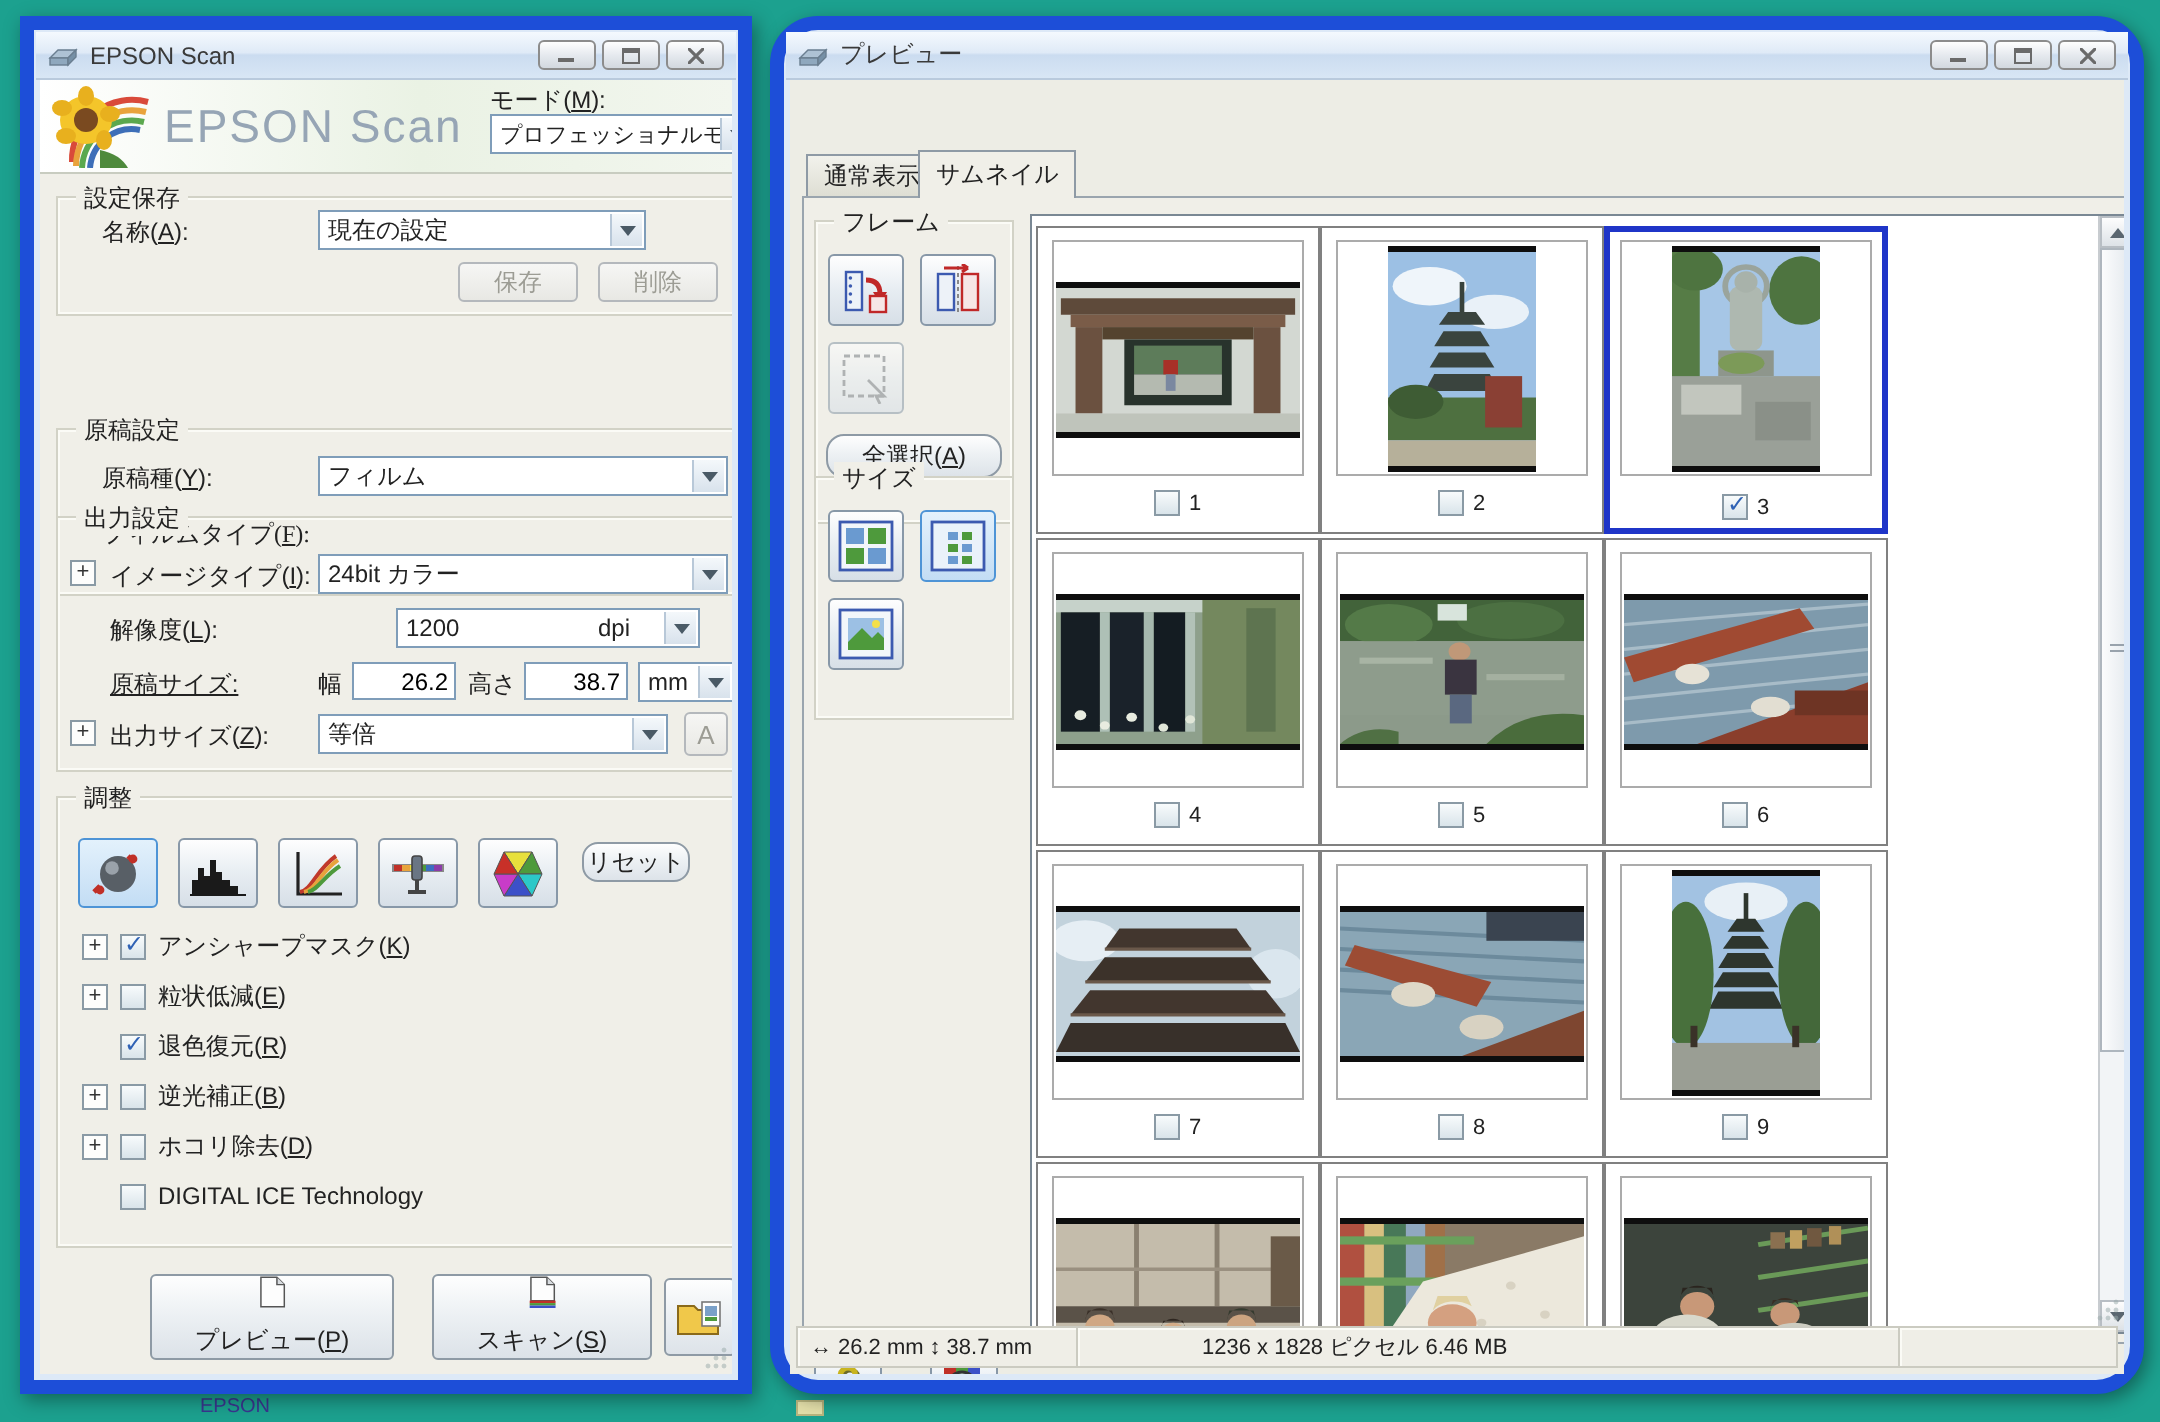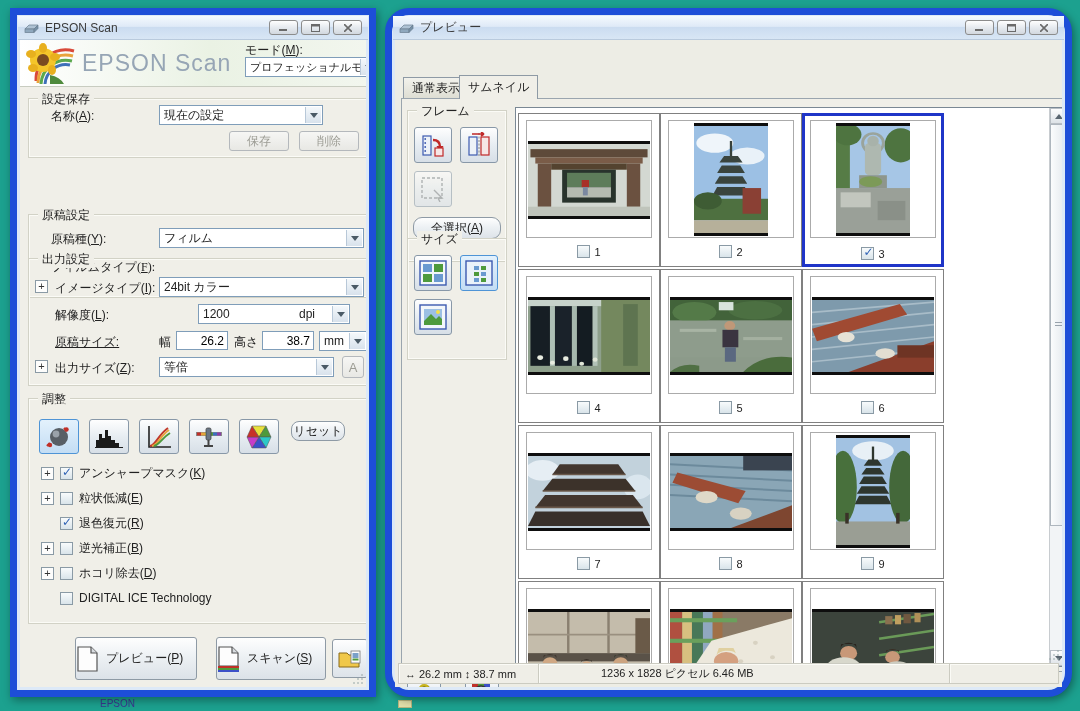--- a/index.html
+++ b/index.html
@@ -64,21 +64,21 @@
   #scanwin { left:10px; top:8px; width:366px; height:689px; }
   #scan-header { position:absolute; left:0; right:0; top:0; height:47px;
                  background:linear-gradient(90deg,#FFFFFF,#EAF2E4 55%,#F2F6EE); border-bottom:1px solid #C8CCC0; }
   #epson-logo-text { position:absolute; left:62px; top:10px; font-size:23px; color:#96A5B5; letter-spacing:1px; }
   #mode-label { position:absolute; left:225px; top:2px; }
   #mode-combo { left:225px; top:17px; width:133px; font-size:11px; }
   .adj-row { position:absolute; left:12px; display:flex; align-items:center; gap:6px; height:16px; }
   .adj-row .lbl { font-size:12px; white-space:nowrap; }
   .bigbtn { position:absolute; height:43px; border:1px solid #8E9AA5; border-radius:3px;
             background:linear-gradient(#FEFEFE,#EDF1F4 45%,#DCE2E8);
-            display:flex; align-items:center; gap:8px; font-size:12px; }
+            display:flex; align-items:center; justify-content:center; gap:8px; font-size:12px;flex-direction:column; }
 
   
   #prevwin { left:385px; top:8px; width:687px; height:689px;border-radius:24px; }
   .tab { position:absolute; top:37px; height:22px; border:1px solid #8E9AA5; border-bottom:none;
          background:linear-gradient(#F2F2EC,#DDDDD2); display:flex; align-items:center; justify-content:center;
          font-size:12px; padding:0 8px; }
   .tab.active { background:#F0EFE8; height:24px; top:35px; z-index:3; }
   #tabpane { position:absolute; left:6px; top:58px; width:673px; height:574px;
              border:1px solid #9AA5AE; background:#F0EFE8; }
   #thumb-viewport { position:absolute; left:120px; top:67px; width:552px; height:560px;

